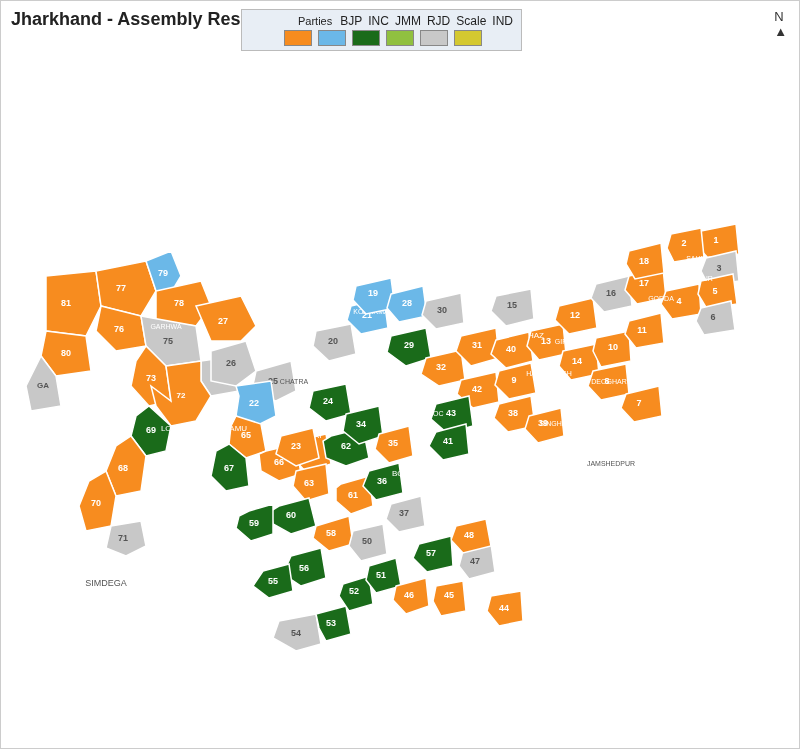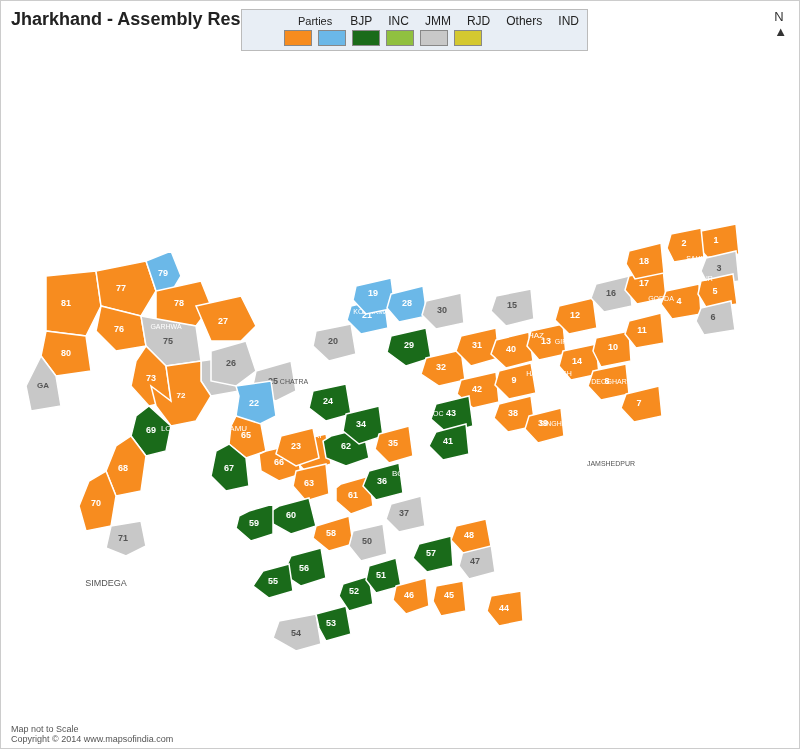--- a/index.html
+++ b/index.html
@@ -32,21 +32,21 @@
       left: 240px;
       display: flex;
       flex-direction: column;
       background: #e8eef5;
       border: 1px solid #bbb;
       padding: 4px 8px;
     }
     #legend-row1 {
       display: flex;
       align-items: center;
-      gap: 16px;
+      gap: 6px;
       font-size: 11px;
       color: #222;
       padding-left: 48px;
     }
     #legend-row2 {
       display: flex;
       align-items: center;
       gap: 6px;
       margin-top: 2px;
     }
@@ -107,21 +107,21 @@
 <div id="main-container">
   <div id="title">Jharkhand  -  Assembly Results 2014</div>
 
   <div id="legend">
     <div id="legend-row1">
       <span class="legend-parties-label">Parties</span>
       <span class="legend-label">BJP</span>
       <span class="legend-label">INC</span>
       <span class="legend-label">JMM</span>
       <span class="legend-label">RJD</span>
-      <span class="legend-label">Others</span>
+      <span class="legend-label">Scale</span>
       <span class="legend-label">IND</span>
     </div>
     <div id="legend-row2">
       <div style="width:28px;height:16px;"></div>
       <div class="legend-box" style="background:#F78C1F;"></div>
       <div class="legend-box" style="background:#6BB8E8;"></div>
       <div class="legend-box" style="background:#1A6B1A;"></div>
       <div class="legend-box" style="background:#90C040;"></div>
       <div class="legend-box" style="background:#C8C8C8;"></div>
       <div class="legend-box" style="background:#D4C830;"></div>
@@ -417,17 +417,13 @@
       <text x="293" y="308" font-size="7" fill="#555" text-anchor="middle">CHATRA</text>
 
       <text x="548" y="300" font-size="7" fill="white" text-anchor="middle">HAZARIBAGH</text>
 
       <text x="608" y="308" font-size="7" fill="white" text-anchor="middle">DEOGHAR</text>
 
     </svg>
   </div>
 
 
-  <div id="footer">
-    <div>Map not to Scale</div>
-    <div>Copyright © 2014 www.mapsofindia.com</div>
-  </div>
 </div>
 
 </body></html>

